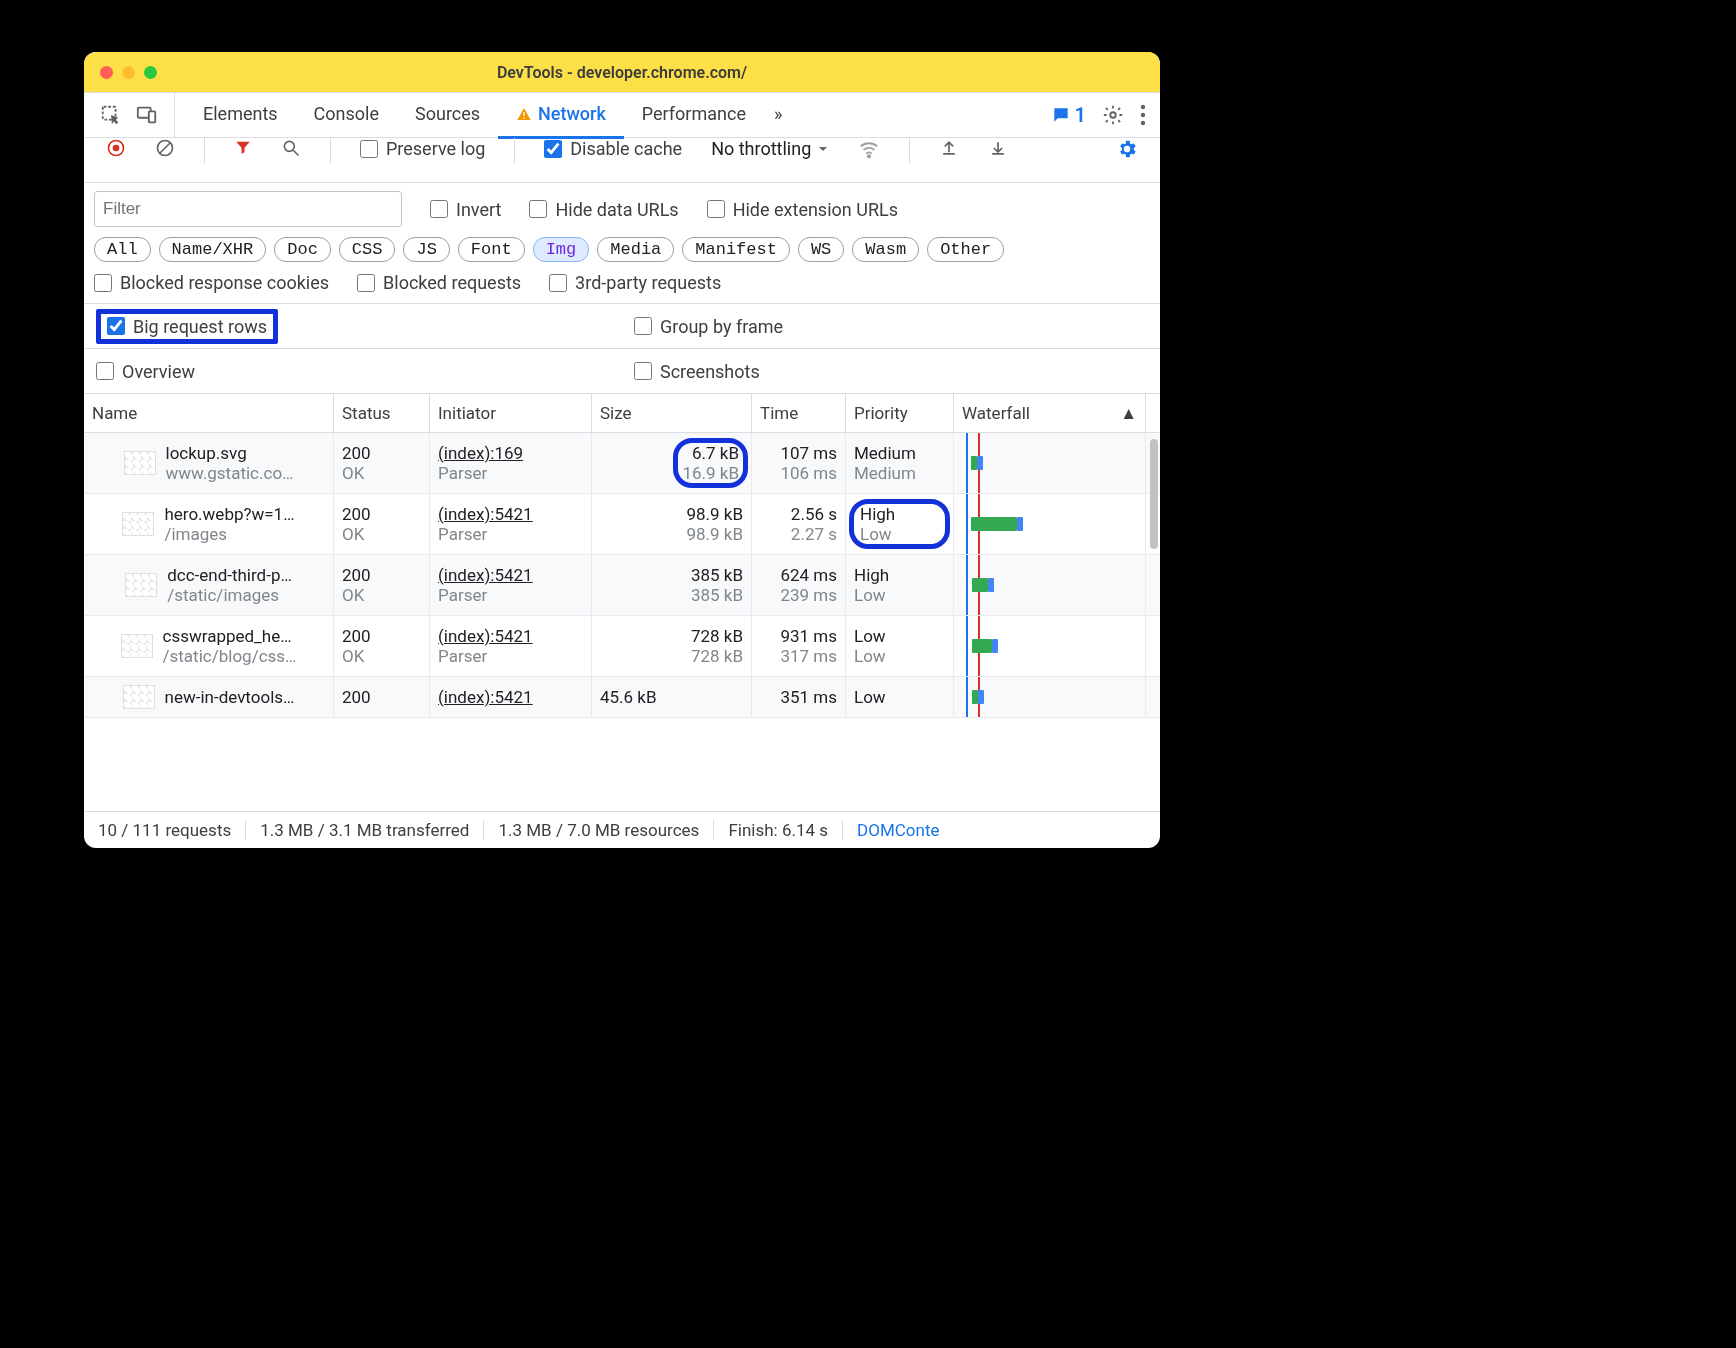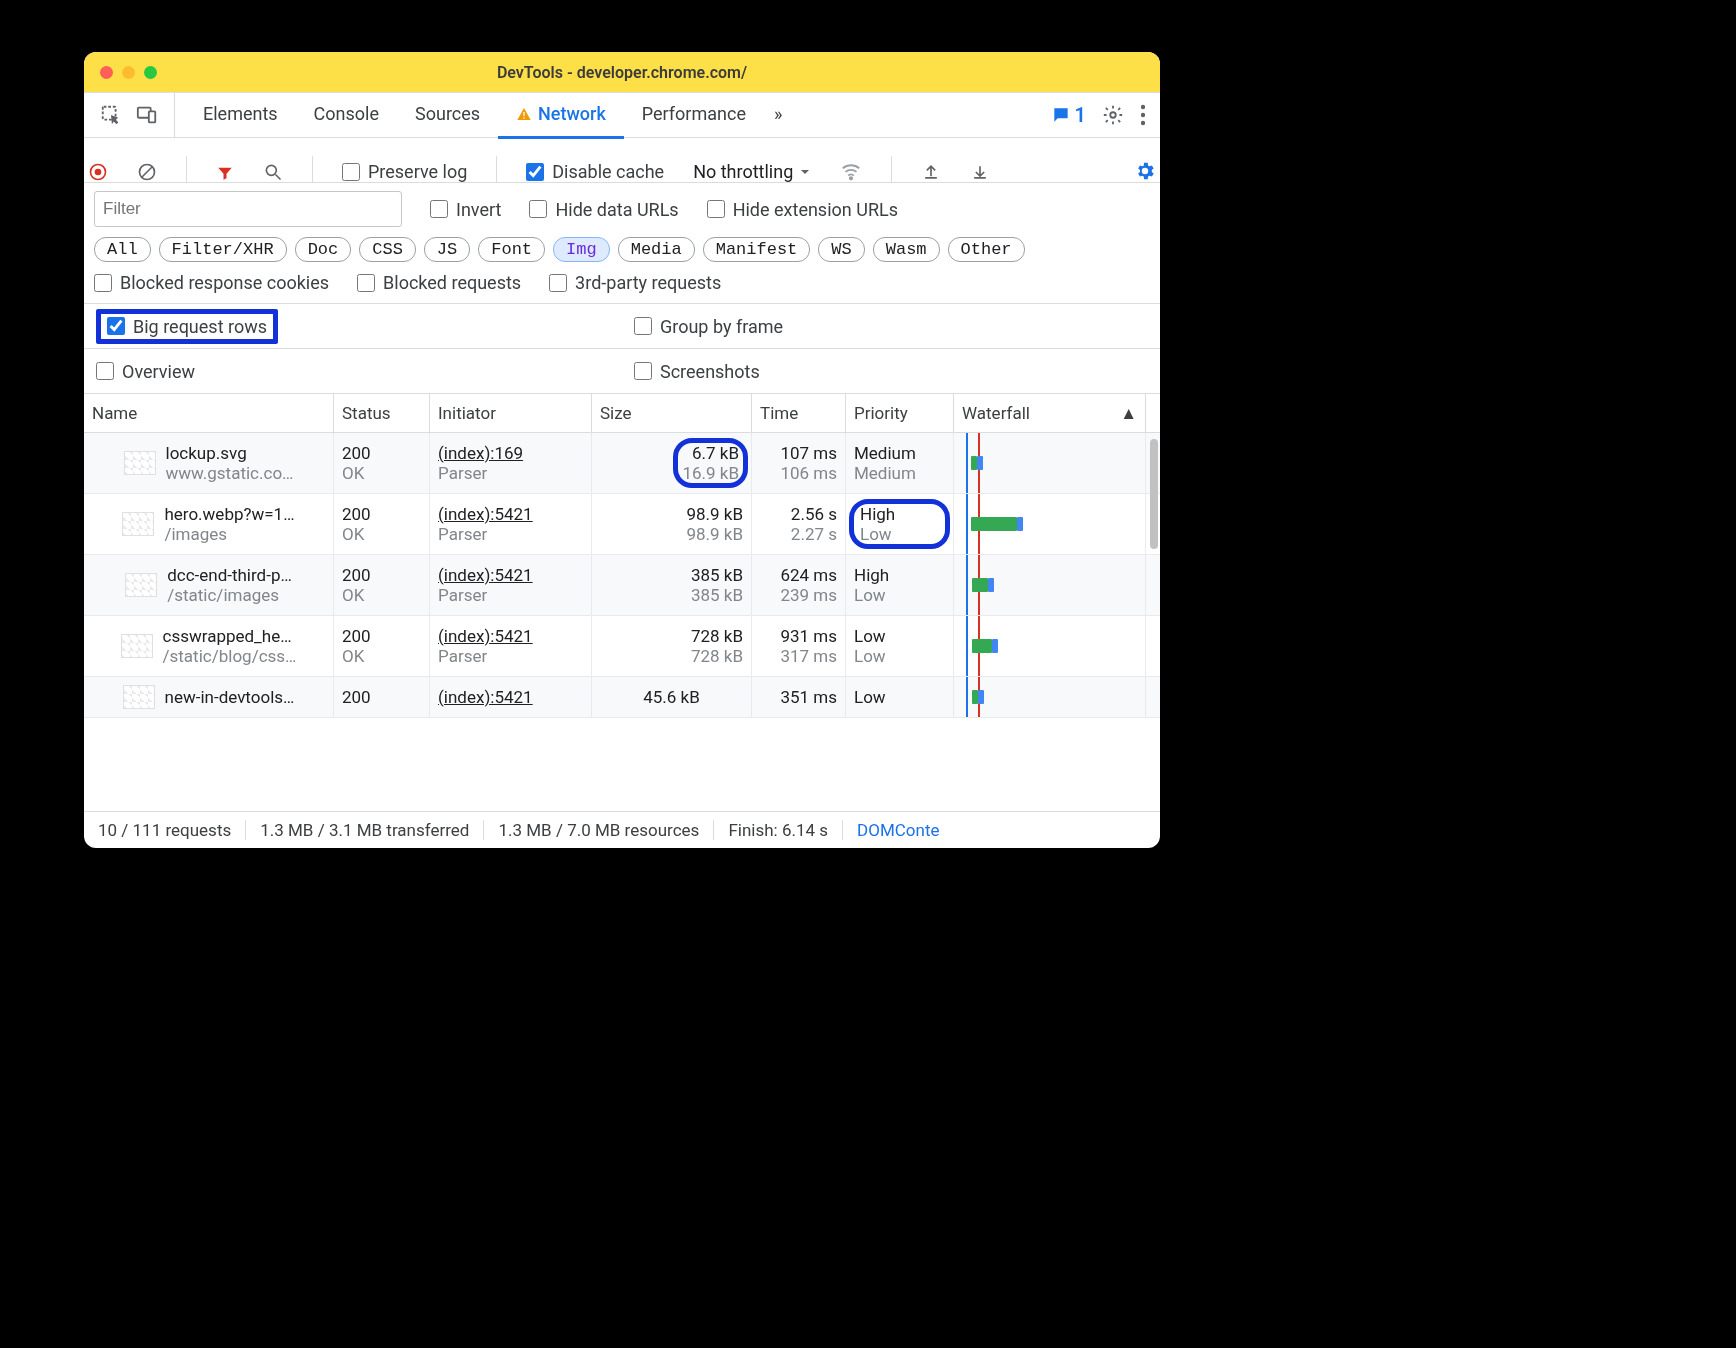--- a/index.html
+++ b/index.html
@@ -33,21 +33,21 @@
   .tabrow{height:44px;display:flex;align-items:stretch;border-bottom:1px solid var(--border);}
   .tabrow .left-icons{display:flex;align-items:center;gap:14px;padding:0 16px;border-right:1px solid var(--border);}
   .ico-btn{display:flex;align-items:center;justify-content:center;color:var(--fg-sub);}
   .tabs{display:flex;align-items:center;gap:0;flex:1;padding-left:10px;}
   .tab{padding:0 18px;height:100%;display:flex;align-items:center;gap:6px;color:#3c4043;font-size:18px;cursor:pointer;border-bottom:3px solid transparent;}
   .tab.active{color:var(--blue);border-bottom-color:var(--blue);font-weight:500;}
   .tabrow .right-icons{display:flex;align-items:center;gap:16px;padding:0 14px;}
   .chat-badge{display:flex;align-items:center;gap:4px;color:var(--blue);font-weight:600;}
 
   
-  .net-toolbar{display:flex;align-items:flex-end;gap:29px;height:44px;border-bottom:1px solid var(--border);padding:0 4px;flex-wrap:nowrap;}
+  .net-toolbar{display:flex;align-items:flex-start;gap:29px;height:44px;border-bottom:1px solid var(--border);padding:0 22px;flex-wrap:nowrap;}
   .divider{width:1px;height:60%;background:var(--border);}
   .chk{display:flex;align-items:center;gap:8px;font-size:18px;color:#3c4043;white-space:nowrap;}
   .chk input{width:18px;height:18px;accent-color:var(--blue);margin:0;}
   .select{display:flex;align-items:center;gap:6px;font-size:18px;}
   svg{display:block;}
 
   
   .filter-area{padding:8px 10px 10px 10px;border-bottom:1px solid var(--border);display:flex;flex-direction:column;gap:10px;}
   .filter-row1{display:flex;align-items:center;gap:28px;}
   .filter-input{width:290px;height:30px;border:1px solid #c4c7c5;border-radius:3px;font-size:17px;padding:2px 8px;color:#5f6368;}
@@ -256,21 +256,21 @@
             <input type="checkbox" style="">
             <span>Hide data URLs</span>
           </label>
         <label class="chk">
             <input type="checkbox" style="">
             <span>Hide extension URLs</span>
           </label>
       </div>
       <div class="pills" id="pills">
           <span class="pill">All</span>
-          <span class="pill">Filter/XHR</span>
+          <span class="pill">Name/XHR</span>
           <span class="pill">Doc</span>
           <span class="pill">CSS</span>
           <span class="pill">JS</span>
           <span class="pill">Font</span>
           <span class="pill sel">Img</span>
           <span class="pill">Media</span>
           <span class="pill">Manifest</span>
           <span class="pill">WS</span>
           <span class="pill">Wasm</span>
           <span class="pill">Other</span>
@@ -510,21 +510,21 @@
               </div>
             </div>
             <div>
               <span class="cell-main">200</span>
               <span class="cell-sub"></span>
             </div>
             <div>
               <span class="cell-main cell-link">(index):5421</span>
               <span class="cell-sub"></span>
             </div>
-            <div class="cell-num" style="align-items: center;">
+            <div class="cell-num" style="align-items: flex-start;">
               <span class="cell-main">45.6 kB</span>
               <span class="cell-sub"></span>
             </div>
             <div class="cell-num" style="align-items: flex-end;">
               <span class="cell-main">351 ms</span>
               <span class="cell-sub"></span>
             </div>
             <div>
               <span class="cell-main">Low</span>
               <span class="cell-sub"></span>

